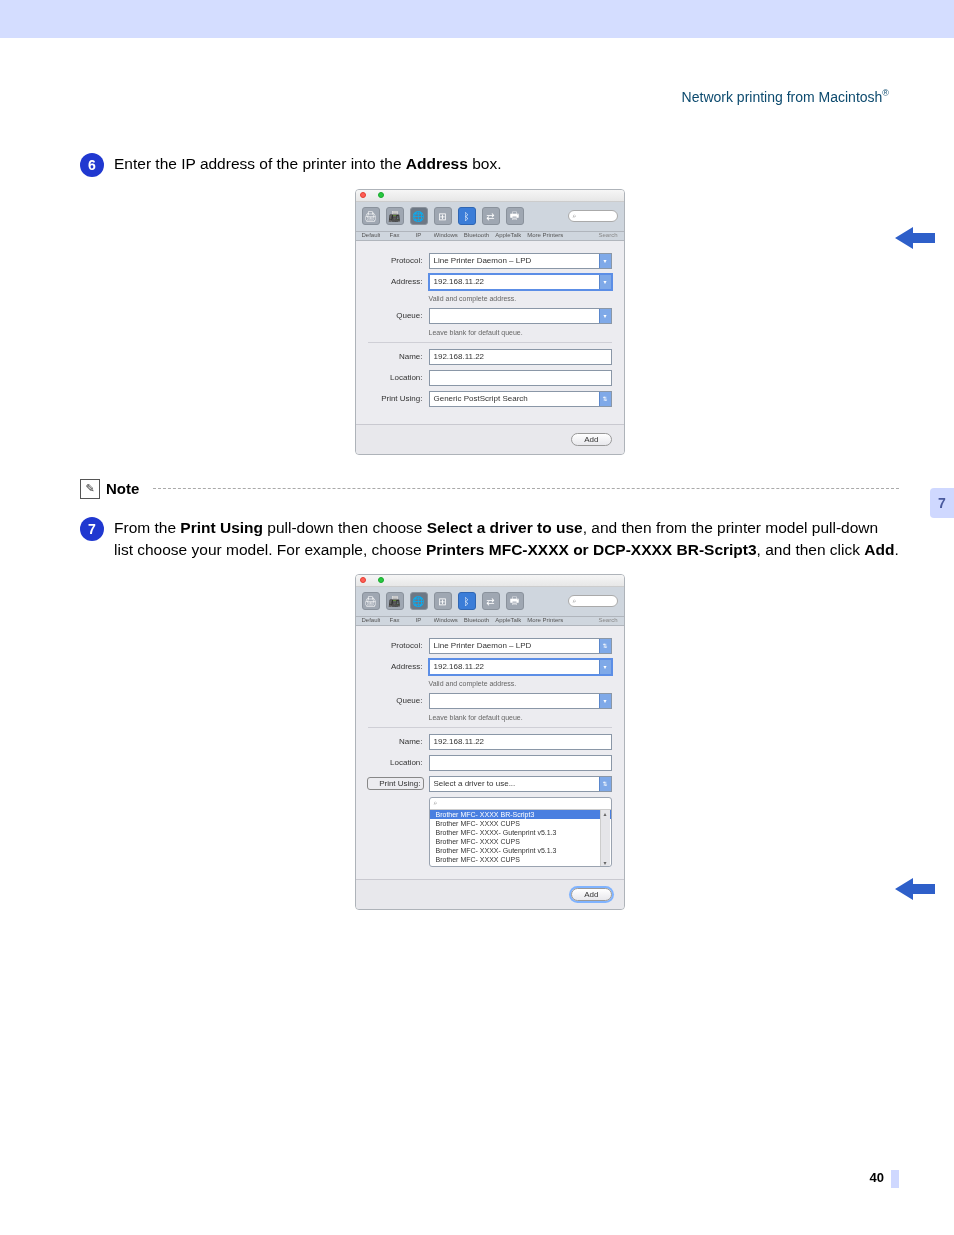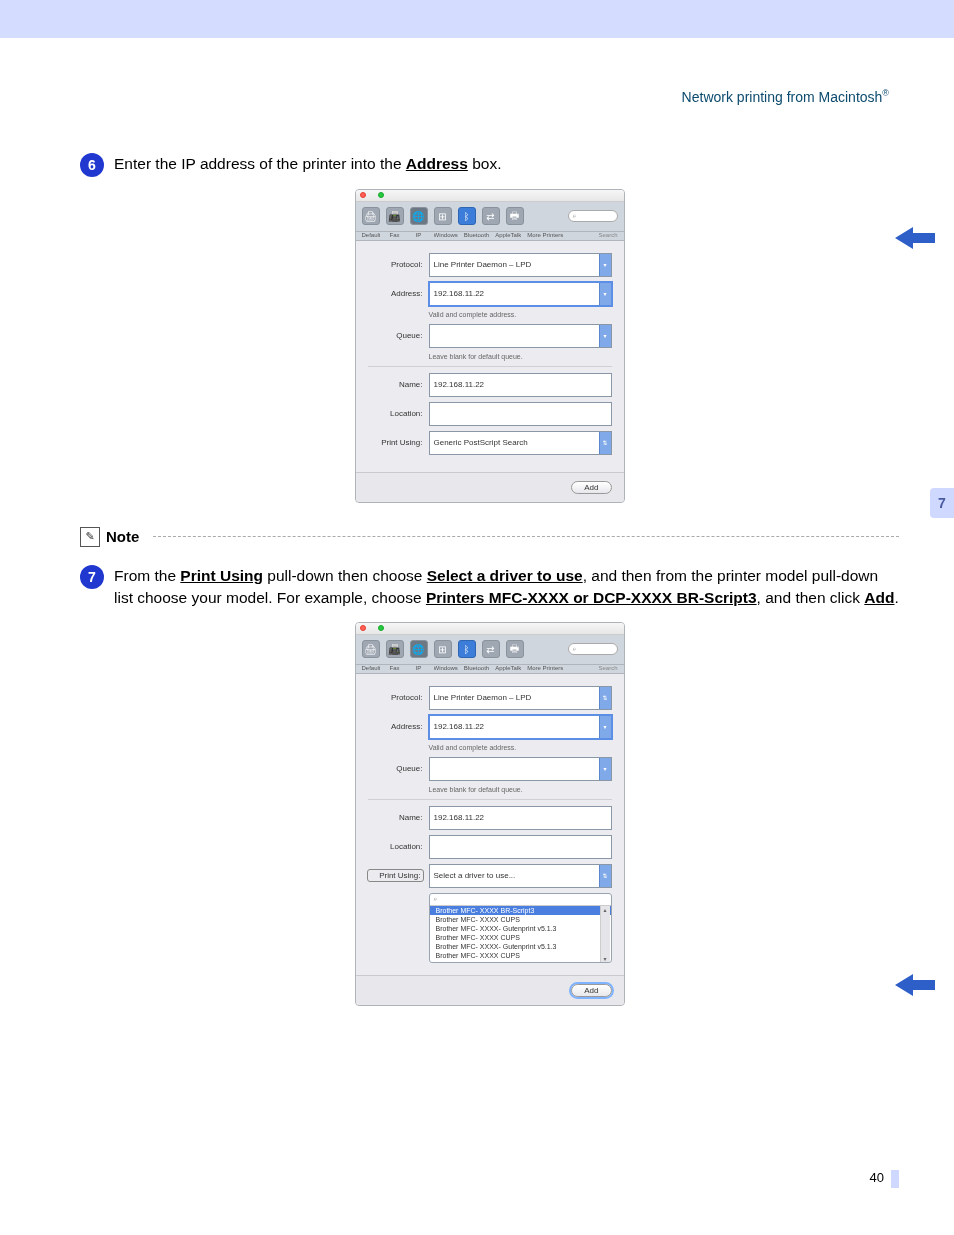--- a/index.html
+++ b/index.html
@@ -4,59 +4,59 @@
 <style>
   * { box-sizing: border-box; margin: 0; padding: 0; }
   body { font-family: Arial, Helvetica, sans-serif; background: #fff; width: 954px; height: 1235px; position: relative; color: #000; }
   .top-bar { background: #d4ddff; height: 38px; width: 100%; }
   .page { padding: 50px 55px 0 80px; position: relative; }
   .header-text { text-align: right; font-size: 14px; color: #0c4a6e; margin-bottom: 48px; padding-right: 10px; }
   .sup { font-size: 9px; vertical-align: super; }
   .step { display: flex; align-items: flex-start; margin-bottom: 10px; }
   .step-num { flex: 0 0 24px; width: 24px; height: 24px; border-radius: 50%; background: #2038d0; color: #fff; font-weight: bold; font-size: 14px; display: flex; align-items: center; justify-content: center; margin-right: 10px; margin-top: 0; }
   .step-text { font-size: 15.5px; line-height: 1.45; flex: 1; }
-  .step-text b { font-weight: bold; text-decoration: underline; }
+  .step-text b { font-weight: bold; }
   .screenshot-wrap { display: flex; justify-content: center; margin: 12px 0 24px; position: relative; }
   .mac-window { width: 270px; background: linear-gradient(#eef0f3,#dfe3e7); border: 1px solid #aeb3b9; border-radius: 4px; font-size: 7.5px; color: #333; overflow: hidden; position: relative; }
   .titlebar { height: 12px; background: linear-gradient(#f6f6f6,#e7e7e7); border-bottom: 1px solid #ccc; display:flex; align-items:center; padding-left:4px; gap:3px;}
   .tb-dot { width:6px; height:6px; border-radius:50%; }
   .dot-r{background:#ff5f57;border:1px solid #e33e32;} .dot-y{background:#ffbd2e;border:1px solid #dea123;visibility:hidden;} .dot-g{background:#28c840;border:1px solid #17a82d;}
   .toolbar { height: 30px; background: #cfd6de; border-bottom:1px solid #b0b5bc; display:flex; align-items:center; padding: 0 6px; gap:6px; }
   .tb-icon { width:18px; height:18px; background:#9fa7b2; border-radius:3px; border:1px solid #8a929c; display:flex; align-items:center; justify-content:center; color:#fff; font-size:10px;}
   .tb-icon.blue{background:#3b7dd8;border-color:#2f66b3;}
   .tb-icon.sel{background:#6d7885;}
   .tb-labels{display:flex;gap:6px;font-size:6px;color:#555;padding:0 6px 2px;border-bottom:1px solid #b0b5bc;background:#cfd6de;}
   .tb-labels span{width:18px;text-align:center;overflow:hidden;white-space:nowrap;}
   .tb-labels .wide{width:auto;}
   .search-pill{margin-left:auto;background:#fff;border:1px solid #aaa;border-radius:8px;height:12px;width:50px;display:flex;align-items:center;padding:0 4px;font-size:7px;color:#888;}
   .search-lbl{font-size:6px;color:#888;margin-left:4px;}
   .form-area{background:#ececf0;padding:12px 12px;}
   .row{display:flex;align-items:center;margin-bottom:5px;}
   .row label{width:55px;text-align:right;margin-right:6px;color:#333;font-size:8px;}
-  .field{flex:1;height:24px;background:#fff;border:1px solid #8a97a7;font-size:8px;padding:0 4px;display:flex;align-items:center;color:#333;}
+  .field{flex:1;height:16px;background:#fff;border:1px solid #8a97a7;font-size:8px;padding:0 4px;display:flex;align-items:center;color:#333;}
   .field.select{position:relative;}
   .sel-btn{position:absolute;right:0;top:0;bottom:0;width:12px;background:#7fa9e8;border-left:1px solid #5a87cc;display:flex;align-items:center;justify-content:center;color:#fff;font-size:6px;}
   .field.hl{outline:2px solid #5c8ee6;outline-offset:-1px;}
   .hint{font-size:7px;color:#666;margin:0 0 6px 61px;}
   .divider{height:1px;background:#cfcfd6;margin:6px 0;}
   .footer-bar{background:#e8e8ec;border-top:1px solid #c9c9d0;padding:8px 12px;display:flex;justify-content:flex-end;}
   .mac-btn{background:linear-gradient(#fff,#e8e8ec);border:1px solid #999;border-radius:10px;padding:1px 12px;font-size:8px;color:#333;}
   .mac-btn.hl{box-shadow:0 0 0 2px #7fb3ff;}
   .big-arrow{position:absolute;right:-36px;width:40px;height:26px;}
   .big-arrow svg{width:100%;height:100%;}
   .note-head{display:flex;align-items:center;gap:6px;margin:18px 0 4px;}
   .note-icon{width:20px;height:20px;border:1px solid #555;display:flex;align-items:center;justify-content:center;font-size:11px;color:#333;}
   .note-title{font-weight:bold;font-size:15px;}
   .note-rule{flex:1;height:1px;border-top:1px dashed #aaa;margin-left:8px;}
   .note-list{margin:8px 0 0 20px;font-size:15.5px;line-height:1.45;}
   .note-list li{margin-bottom:10px;list-style:none;position:relative;padding-left:8px;}
   .note-list li::before{content:"•";position:absolute;left:-10px;}
   .note-list i{font-style:italic;}
   .side-tab{position:absolute;right:0;top:488px;width:24px;height:30px;background:#cfd8ff;color:#4a5a9e;font-size:14px;font-weight:bold;display:flex;align-items:center;justify-content:center;border-radius:4px 0 0 4px;}
-  .page-num{position:absolute;right:70px;bottom:50px;font-size:13px;font-weight:normal;}
+  .page-num{position:absolute;right:70px;bottom:50px;font-size:13px;font-weight:bold;}
   .page-num-bar{position:absolute;right:55px;bottom:47px;width:8px;height:18px;background:#cfd8ff;}
   .driver-list{margin:4px 0 0 61px;border:1px solid #9aa3b0;background:#fff;border-radius:3px;overflow:hidden;}
   .driver-search{height:12px;border-bottom:1px solid #ccc;display:flex;align-items:center;padding:0 4px;font-size:7px;color:#888;}
   .driver-item{padding:1px 6px;font-size:7px;color:#333;}
   .driver-item.sel{background:#4a7fe0;color:#fff;}
   .driver-scroll{position:absolute;right:1px;width:10px;background:#e5e5e9;border-left:1px solid #ccc;display:flex;flex-direction:column;justify-content:space-between;align-items:center;font-size:6px;color:#666;}
 </style>
 </head>
 <body>
 

